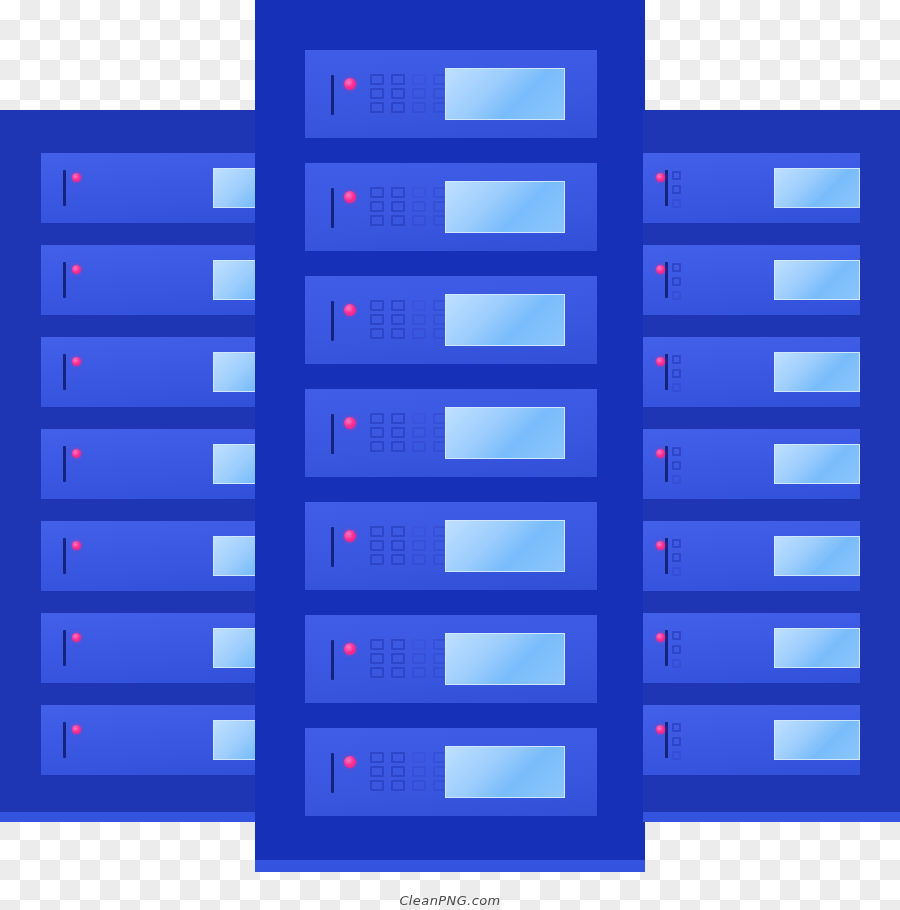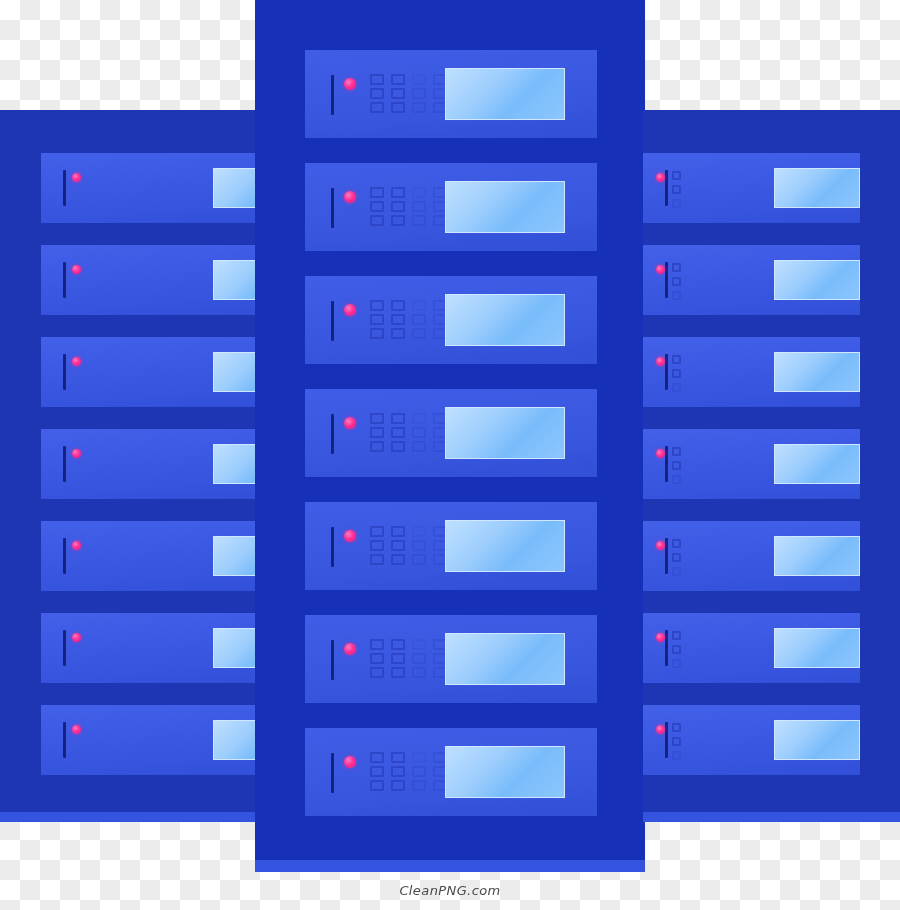--- a/index.html
+++ b/index.html
@@ -117,21 +117,21 @@
     background:linear-gradient(135deg, #bfe0ff 0%, #9ccdfd 38%, #79bcfb 62%, #8cc6fc 100%);
     border:1px solid #cfe8ff;
   }
   .unit.side .screen   { right:0px;  top:15px; width:86px;  height:40px; }
   #rack-left  .unit.side .screen { right:-41px; }
   .unit.center .screen { right:32px; top:18px; width:120px; height:52px; }
 
   
   #watermark {
     position:absolute;
-    left:0; bottom:12px;
+    left:0; bottom:2px;
     width:100%;
     text-align:center;
     font-family:"DejaVu Sans", sans-serif;
     font-size:13px;
     font-style:italic;
     color:#4a4a4a;
     letter-spacing:.4px;
     user-select:none;
   }
 </style>

